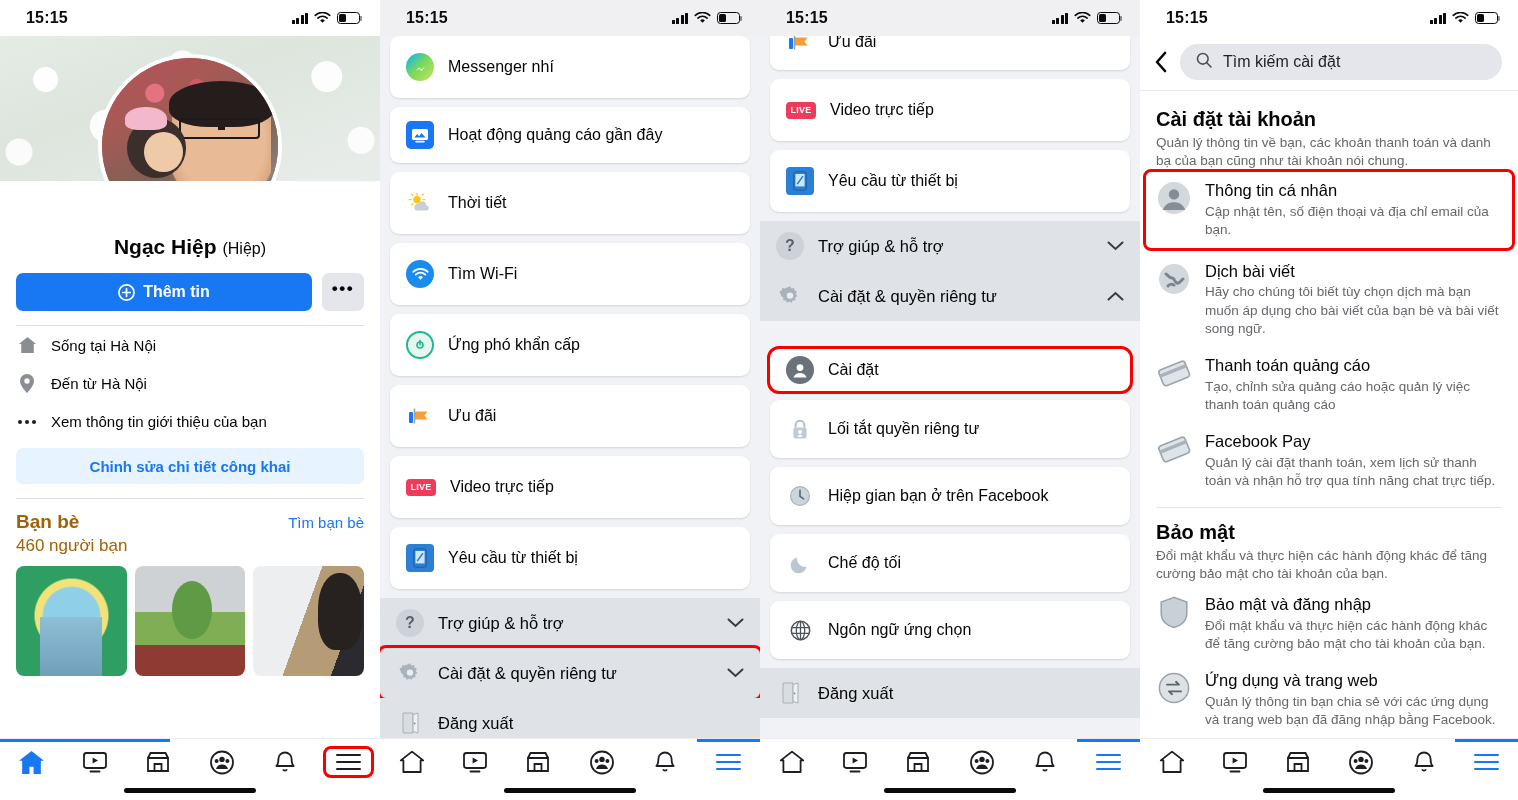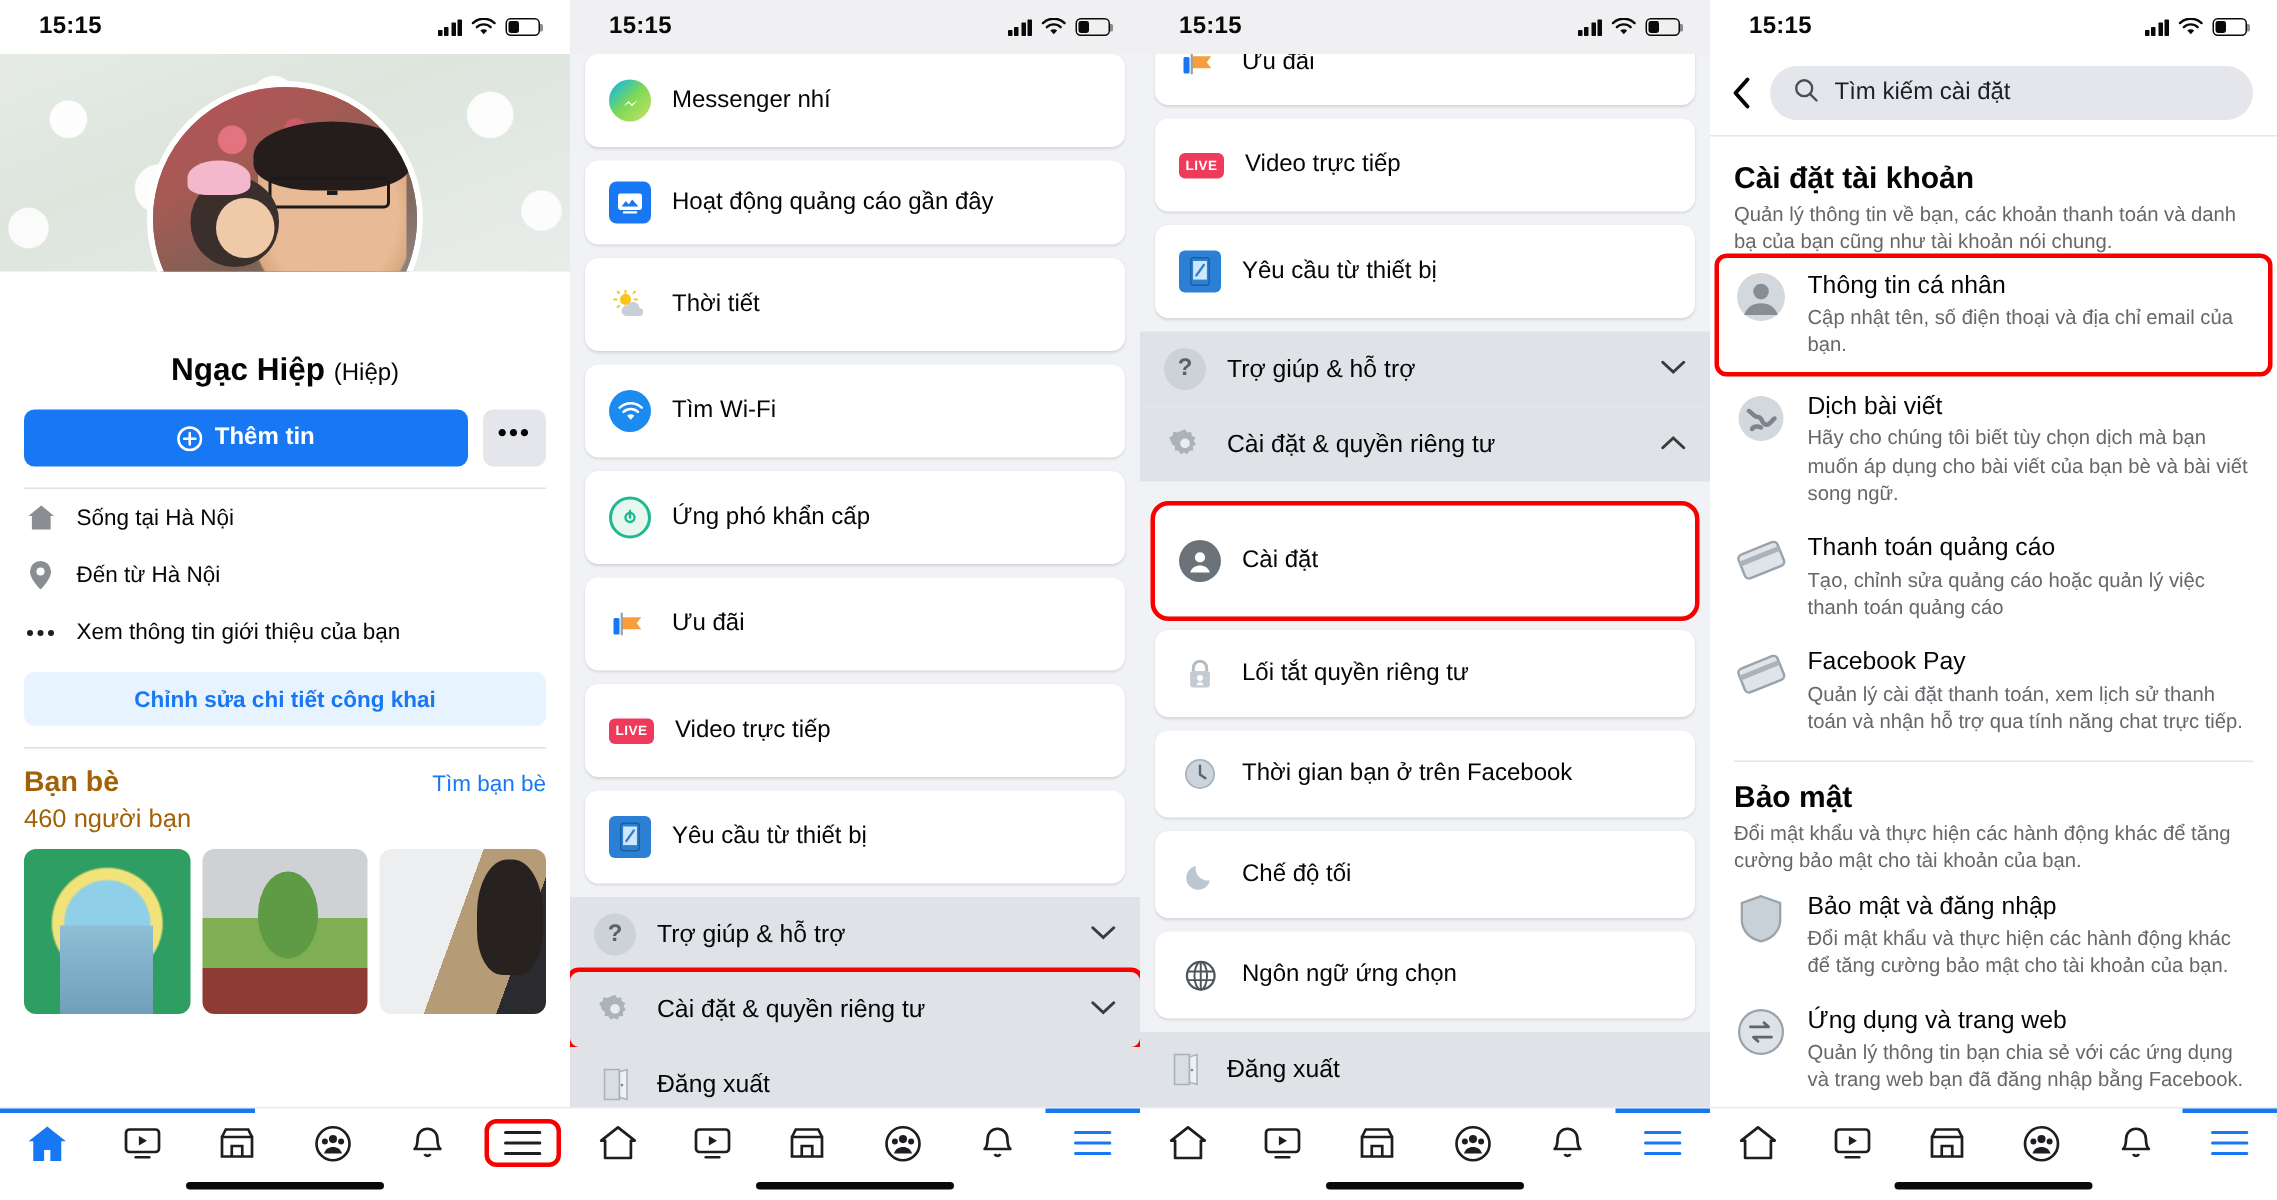--- a/index.html
+++ b/index.html
@@ -572,21 +572,21 @@
             </svg>
         </span>
         <span class="lbl">Cài đặt &amp; quyền riêng tư</span>
         <span class="chev">
           <svg width="17" height="10" viewBox="0 0 17 10">
               <path d="M1.5 8.5 8.5 2l7 6.5" stroke="#3a3b3c" stroke-width="2" fill="none" stroke-linecap="round"></path>
             </svg>
         </span>
       </div>
 
-      <div class="mcard hl" style="margin-top:16px;height:74px">
+      <div class="mcard hl" style="margin-top:28px;height:42px">
         <span class="ico person">
           <svg width="22" height="22" viewBox="0 0 22 22">
               <circle cx="11" cy="11" r="10" fill="#6b7279"></circle>
               <circle cx="11" cy="8.6" r="3.4" fill="#fff"></circle>
               <path d="M4.4 18.6c1.2-3.3 3.8-4.6 6.6-4.6s5.4 1.3 6.6 4.6z" fill="#fff"></path>
             </svg>
         </span>
         <span class="lbl">Cài đặt</span>
       </div>
       <div class="mcard" style="height:58px">
@@ -600,21 +600,21 @@
         </span>
         <span class="lbl">Lối tắt quyền riêng tư</span>
       </div>
       <div class="mcard" style="height:58px">
         <span class="ico clock">
           <svg width="22" height="22" viewBox="0 0 22 22">
               <circle cx="11" cy="11" r="9.4" fill="#ccd5de" stroke="#a9b3bd" stroke-width="1.2"></circle>
               <path d="M11 5.4v6l3.6 2.4" stroke="#5b6570" stroke-width="1.6" fill="none" stroke-linecap="round"></path>
             </svg>
         </span>
-        <span class="lbl">Thời gian bạn ở trên Facebook</span>
+        <span class="lbl">Hiệp gian bạn ở trên Facebook</span>
       </div>
       <div class="mcard" style="height:58px">
         <span class="ico moon">
           <svg width="21" height="21" viewBox="0 0 21 21">
               <path d="M16.6 13.8A8 8 0 0 1 7.2 4.4a8 8 0 1 0 9.4 9.4z" fill="#bcc6d0"></path>
             </svg>
         </span>
         <span class="lbl">Chế độ tối</span>
       </div>
       <div class="mcard" style="height:58px">

